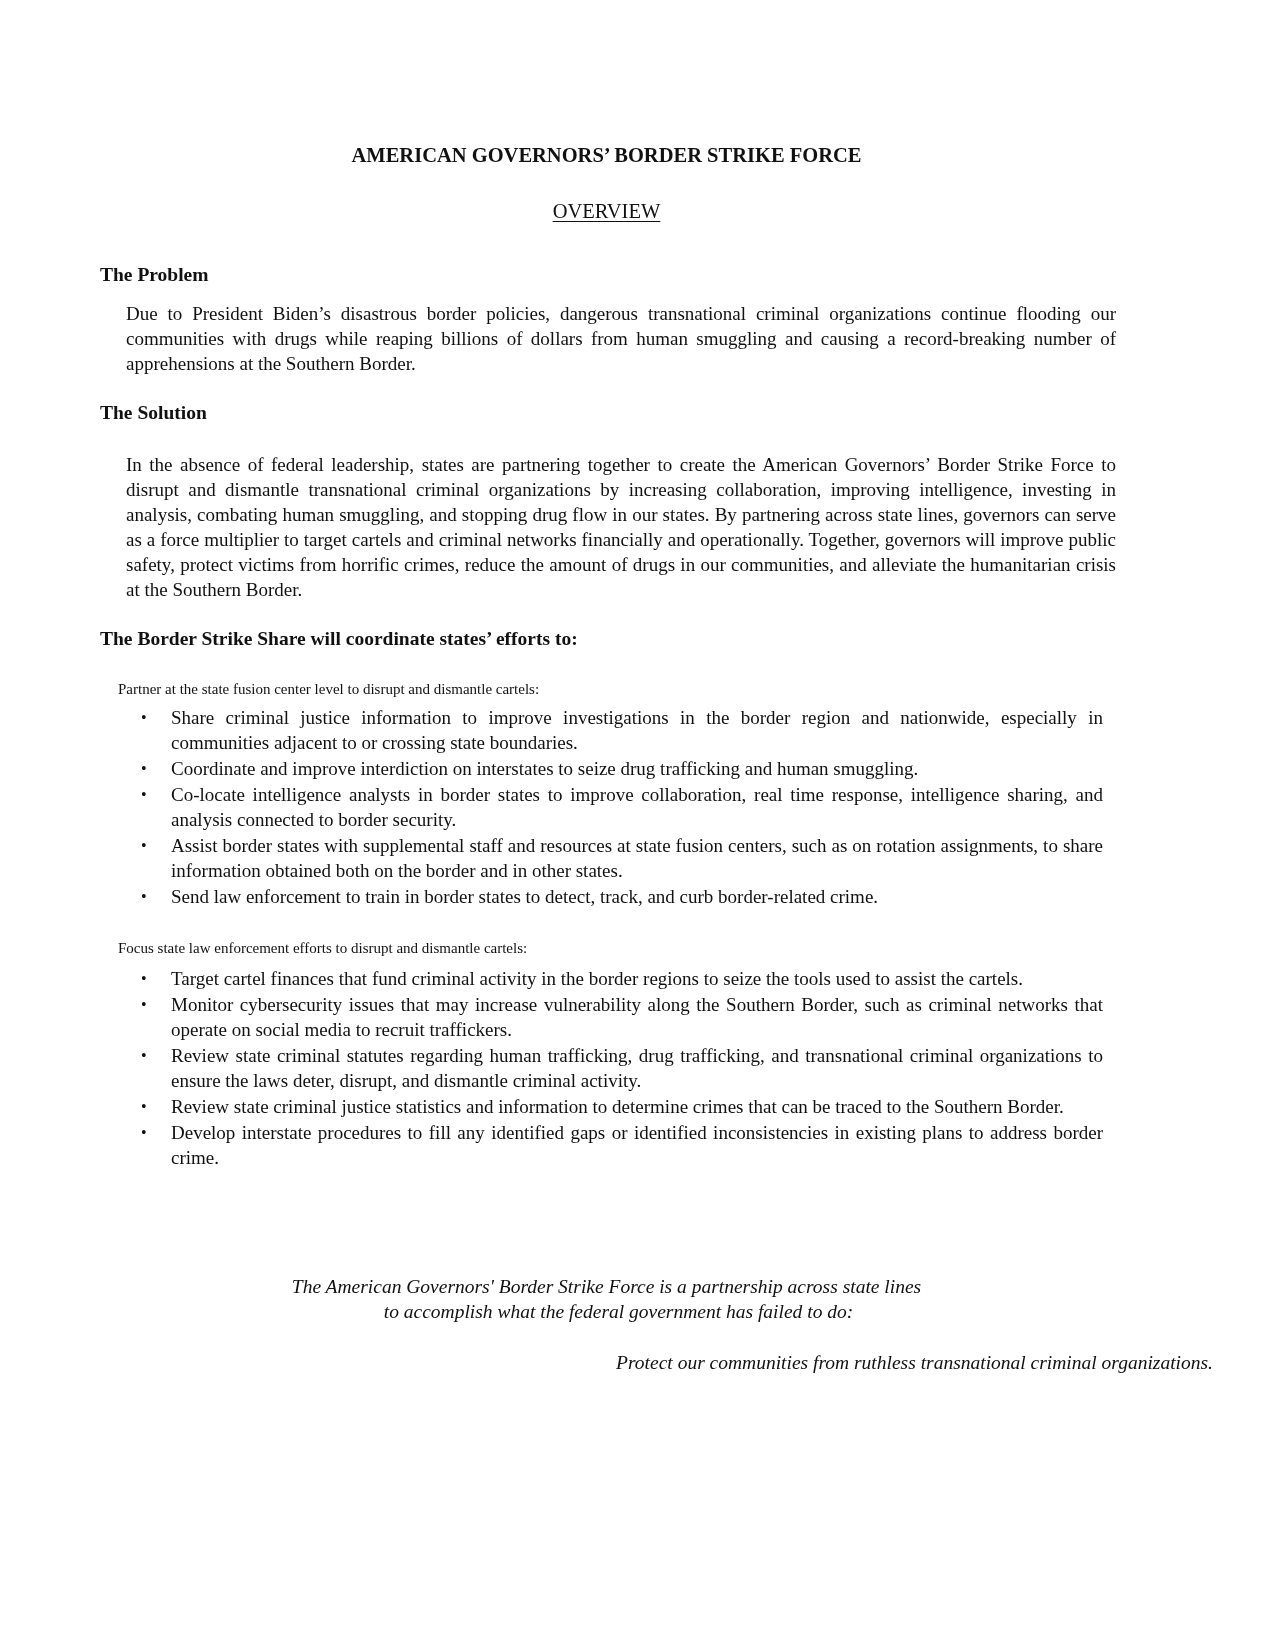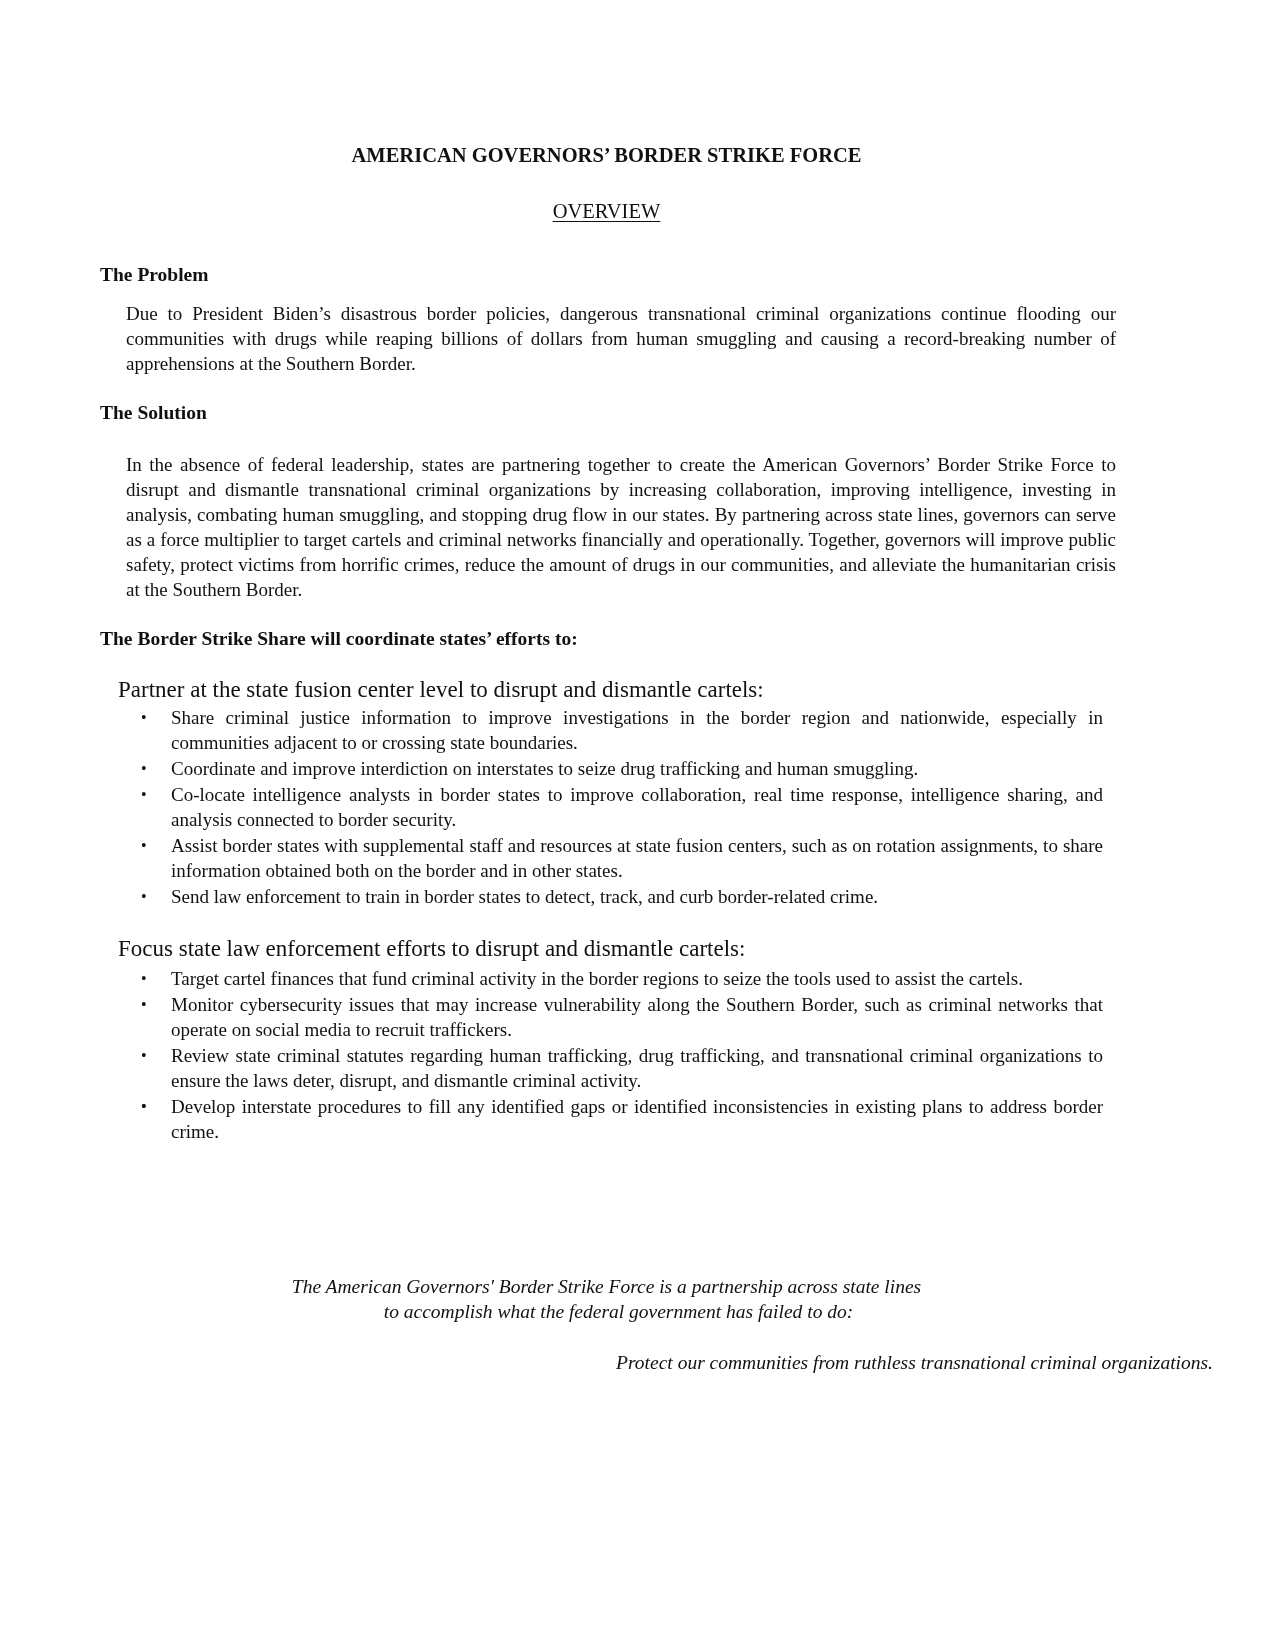--- a/index.html
+++ b/index.html
@@ -19,21 +19,21 @@
     }
     .overview span { text-decoration: underline; text-underline-offset: 3px; text-decoration-thickness: 1px; }
     .heading {
       position: absolute; left: 100px; font-weight: bold; font-size: 19.5px;
     }
     .para {
       position: absolute; left: 112px; width: 990px; font-size: 19px; line-height: 25px;
       text-align: justify; text-align-last: left; margin-left: 14px;
     }
     .lead {
-      position: absolute; left: 118px; font-size: 23px; line-height: 25px;
+      position: absolute; left: 118px; font-size: 15px; line-height: 25px;
     }
     .bullets {
       position: absolute; left: 171px; width: 932px; margin: 0; padding: 0; list-style: none;
       font-size: 19px; line-height: 25px;
     }
     .bullets li {
       position: relative; text-align: justify; text-align-last: left; margin-bottom: 1px;
     }
     .bullets li .bullet {
       position: absolute; left: -30px; top: 0; font-size: 16px;
@@ -66,21 +66,21 @@
     <li><span class="bullet">•</span><span>Co-locate intelligence analysts in border states to improve collaboration, real time response, intelligence sharing, and analysis connected to border security.</span></li>
     <li><span class="bullet">•</span><span>Assist border states with supplemental staff and resources at state fusion centers, such as on rotation assignments, to share information obtained both on the border and in other states.</span></li>
     <li><span class="bullet">•</span><span>Send law enforcement to train in border states to detect, track, and curb border-related crime.</span></li>
   </ul>
 
   <div class="lead" style="top:936px;">Focus state law enforcement efforts to disrupt and dismantle cartels:</div>
   <ul class="bullets" style="top:966px;">
     <li><span class="bullet">•</span><span>Target cartel finances that fund criminal activity in the border regions to seize the tools used to assist the cartels.</span></li>
     <li><span class="bullet">•</span><span>Monitor cybersecurity issues that may increase vulnerability along the Southern Border, such as criminal networks that operate on social media to recruit traffickers.</span></li>
     <li><span class="bullet">•</span><span>Review state criminal statutes regarding human trafficking, drug trafficking, and transnational criminal organizations to ensure the laws deter, disrupt, and dismantle criminal activity.</span></li>
-    <li><span class="bullet">•</span></li>
+    <li><span class="bullet">•</span><span>Review state criminal justice statistics and information to determine crimes that can be traced to the Southern Border.</span></li>
     <li><span class="bullet">•</span><span>Develop interstate procedures to fill any identified gaps or identified inconsistencies in existing plans to address border crime.</span></li>
   </ul>
 
   <div class="closing" style="top:1274px;">The American Governors' Border Strike Force is a partnership across state lines</div>
   <div class="closing" style="top:1299px;margin-left:12px;">to accomplish what the federal government has failed to do:</div>
   <div class="closing" style="top:1350px;text-align:right;">Protect our communities from ruthless transnational criminal organizations.</div>
 
 </div>
 
 </body></html>

